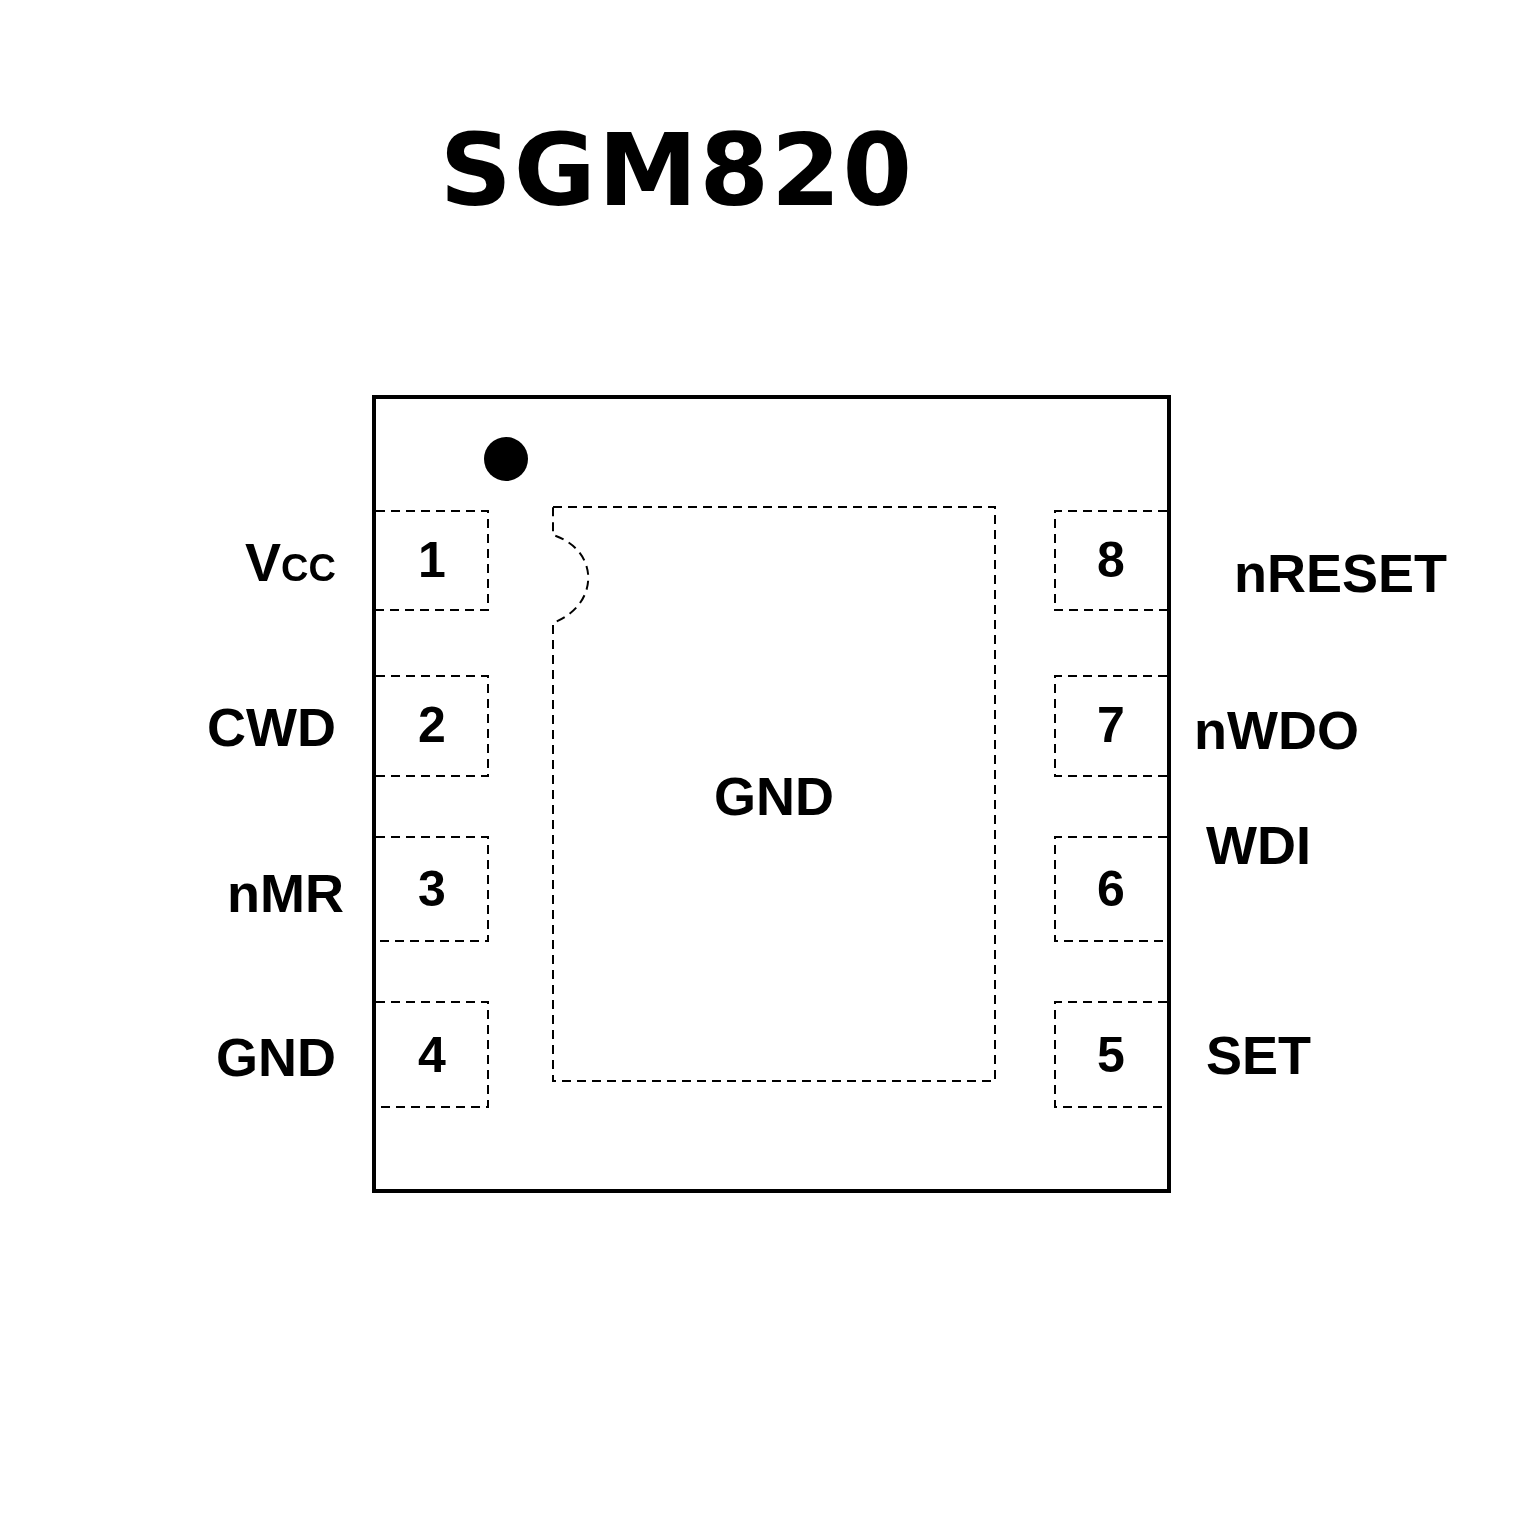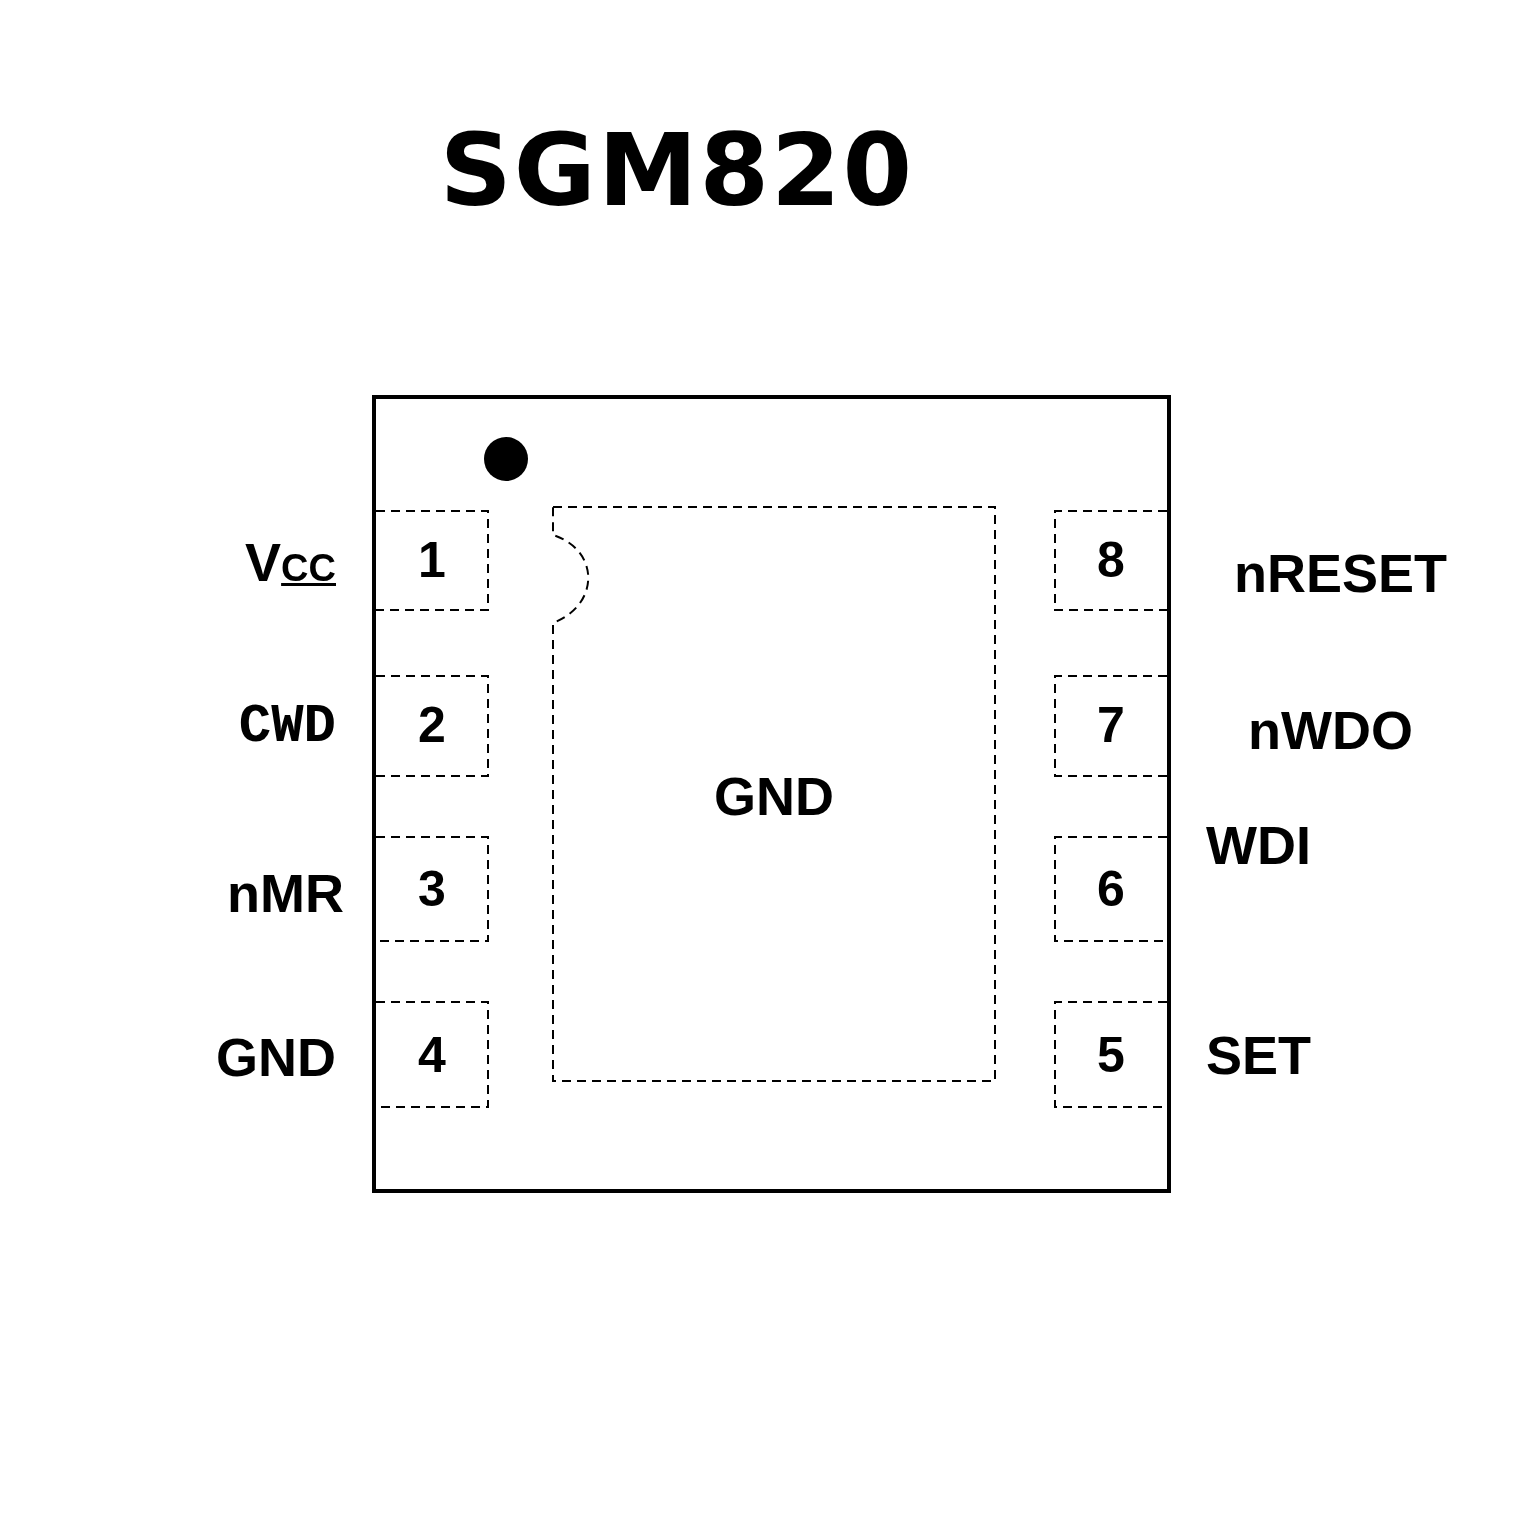--- a/index.html
+++ b/index.html
@@ -3,21 +3,21 @@
 <meta charset="utf-8">
 <style>
   html,body{margin:0;padding:0;background:#ffffff;}
   body{width:1535px;height:1535px;position:relative;overflow:hidden;font-family:"Liberation Sans",sans-serif;}
   #title{position:absolute;left:0;top:112px;width:1354px;text-align:center;font-family:"DejaVu Sans",sans-serif;font-weight:bold;font-size:100px;letter-spacing:2px;color:#000;}
   svg{position:absolute;left:0;top:0;}
   .lbl{position:absolute;font-family:"Liberation Sans",sans-serif;font-weight:bold;font-size:54px;color:#000;line-height:1;}
   .lbl-left{text-align:right;width:300px;}
   .lbl-right{text-align:left;}
   .num{position:absolute;font-family:"Liberation Sans",sans-serif;font-weight:bold;font-size:50px;color:#000;width:112px;text-align:center;line-height:1;}
-  .sub{font-size:38px;text-decoration:underline;}
+  .sub{font-size:38px;}
   #center-gnd{position:absolute;left:553px;width:442px;top:765px;text-align:center;font-weight:bold;font-size:54px;font-family:"Liberation Sans",sans-serif;}
 </style>
 </head>
 <body>
 
 <div id="title">SGM820</div>
 
 <svg width="1535" height="1535">
   <rect x="374" y="397" width="795" height="794" fill="none" stroke="#000" stroke-width="4"></rect>
   <circle cx="506" cy="459" r="22" fill="#000"></circle>
@@ -38,22 +38,22 @@
 <div class="num" style="left:376px;top:535px;">1</div>
 <div class="num" style="left:376px;top:700px;">2</div>
 <div class="num" style="left:376px;top:864px;">3</div>
 <div class="num" style="left:376px;top:1030px;">4</div>
 <div class="num" style="left:1055px;top:535px;">8</div>
 <div class="num" style="left:1055px;top:700px;">7</div>
 <div class="num" style="left:1055px;top:864px;">6</div>
 <div class="num" style="left:1055px;top:1030px;">5</div>
 
 <div class="lbl lbl-left" style="left:36px;top:535px;"><span>V</span><span class="sub">CC</span></div>
-<div class="lbl lbl-left" style="left:36px;top:700px;font-family:Liberation Mono, monospace;">CWD</div>
+<div class="lbl lbl-left" style="left:36px;top:700px;">CWD</div>
 <div class="lbl lbl-left" style="left:44px;top:866px;">nMR</div>
 <div class="lbl lbl-left" style="left:36px;top:1030px;">GND</div>
 
 <div class="lbl lbl-right" style="left:1234px;top:546px;">nRESET</div>
-<div class="lbl lbl-right" style="left:1248px;top:703px;">nWDO</div>
+<div class="lbl lbl-right" style="left:1194px;top:703px;">nWDO</div>
 <div class="lbl lbl-right" style="left:1206px;top:818px;">WDI</div>
 <div class="lbl lbl-right" style="left:1206px;top:1028px;">SET</div>
 
 <div id="center-gnd">GND</div>
 
 </body></html>

